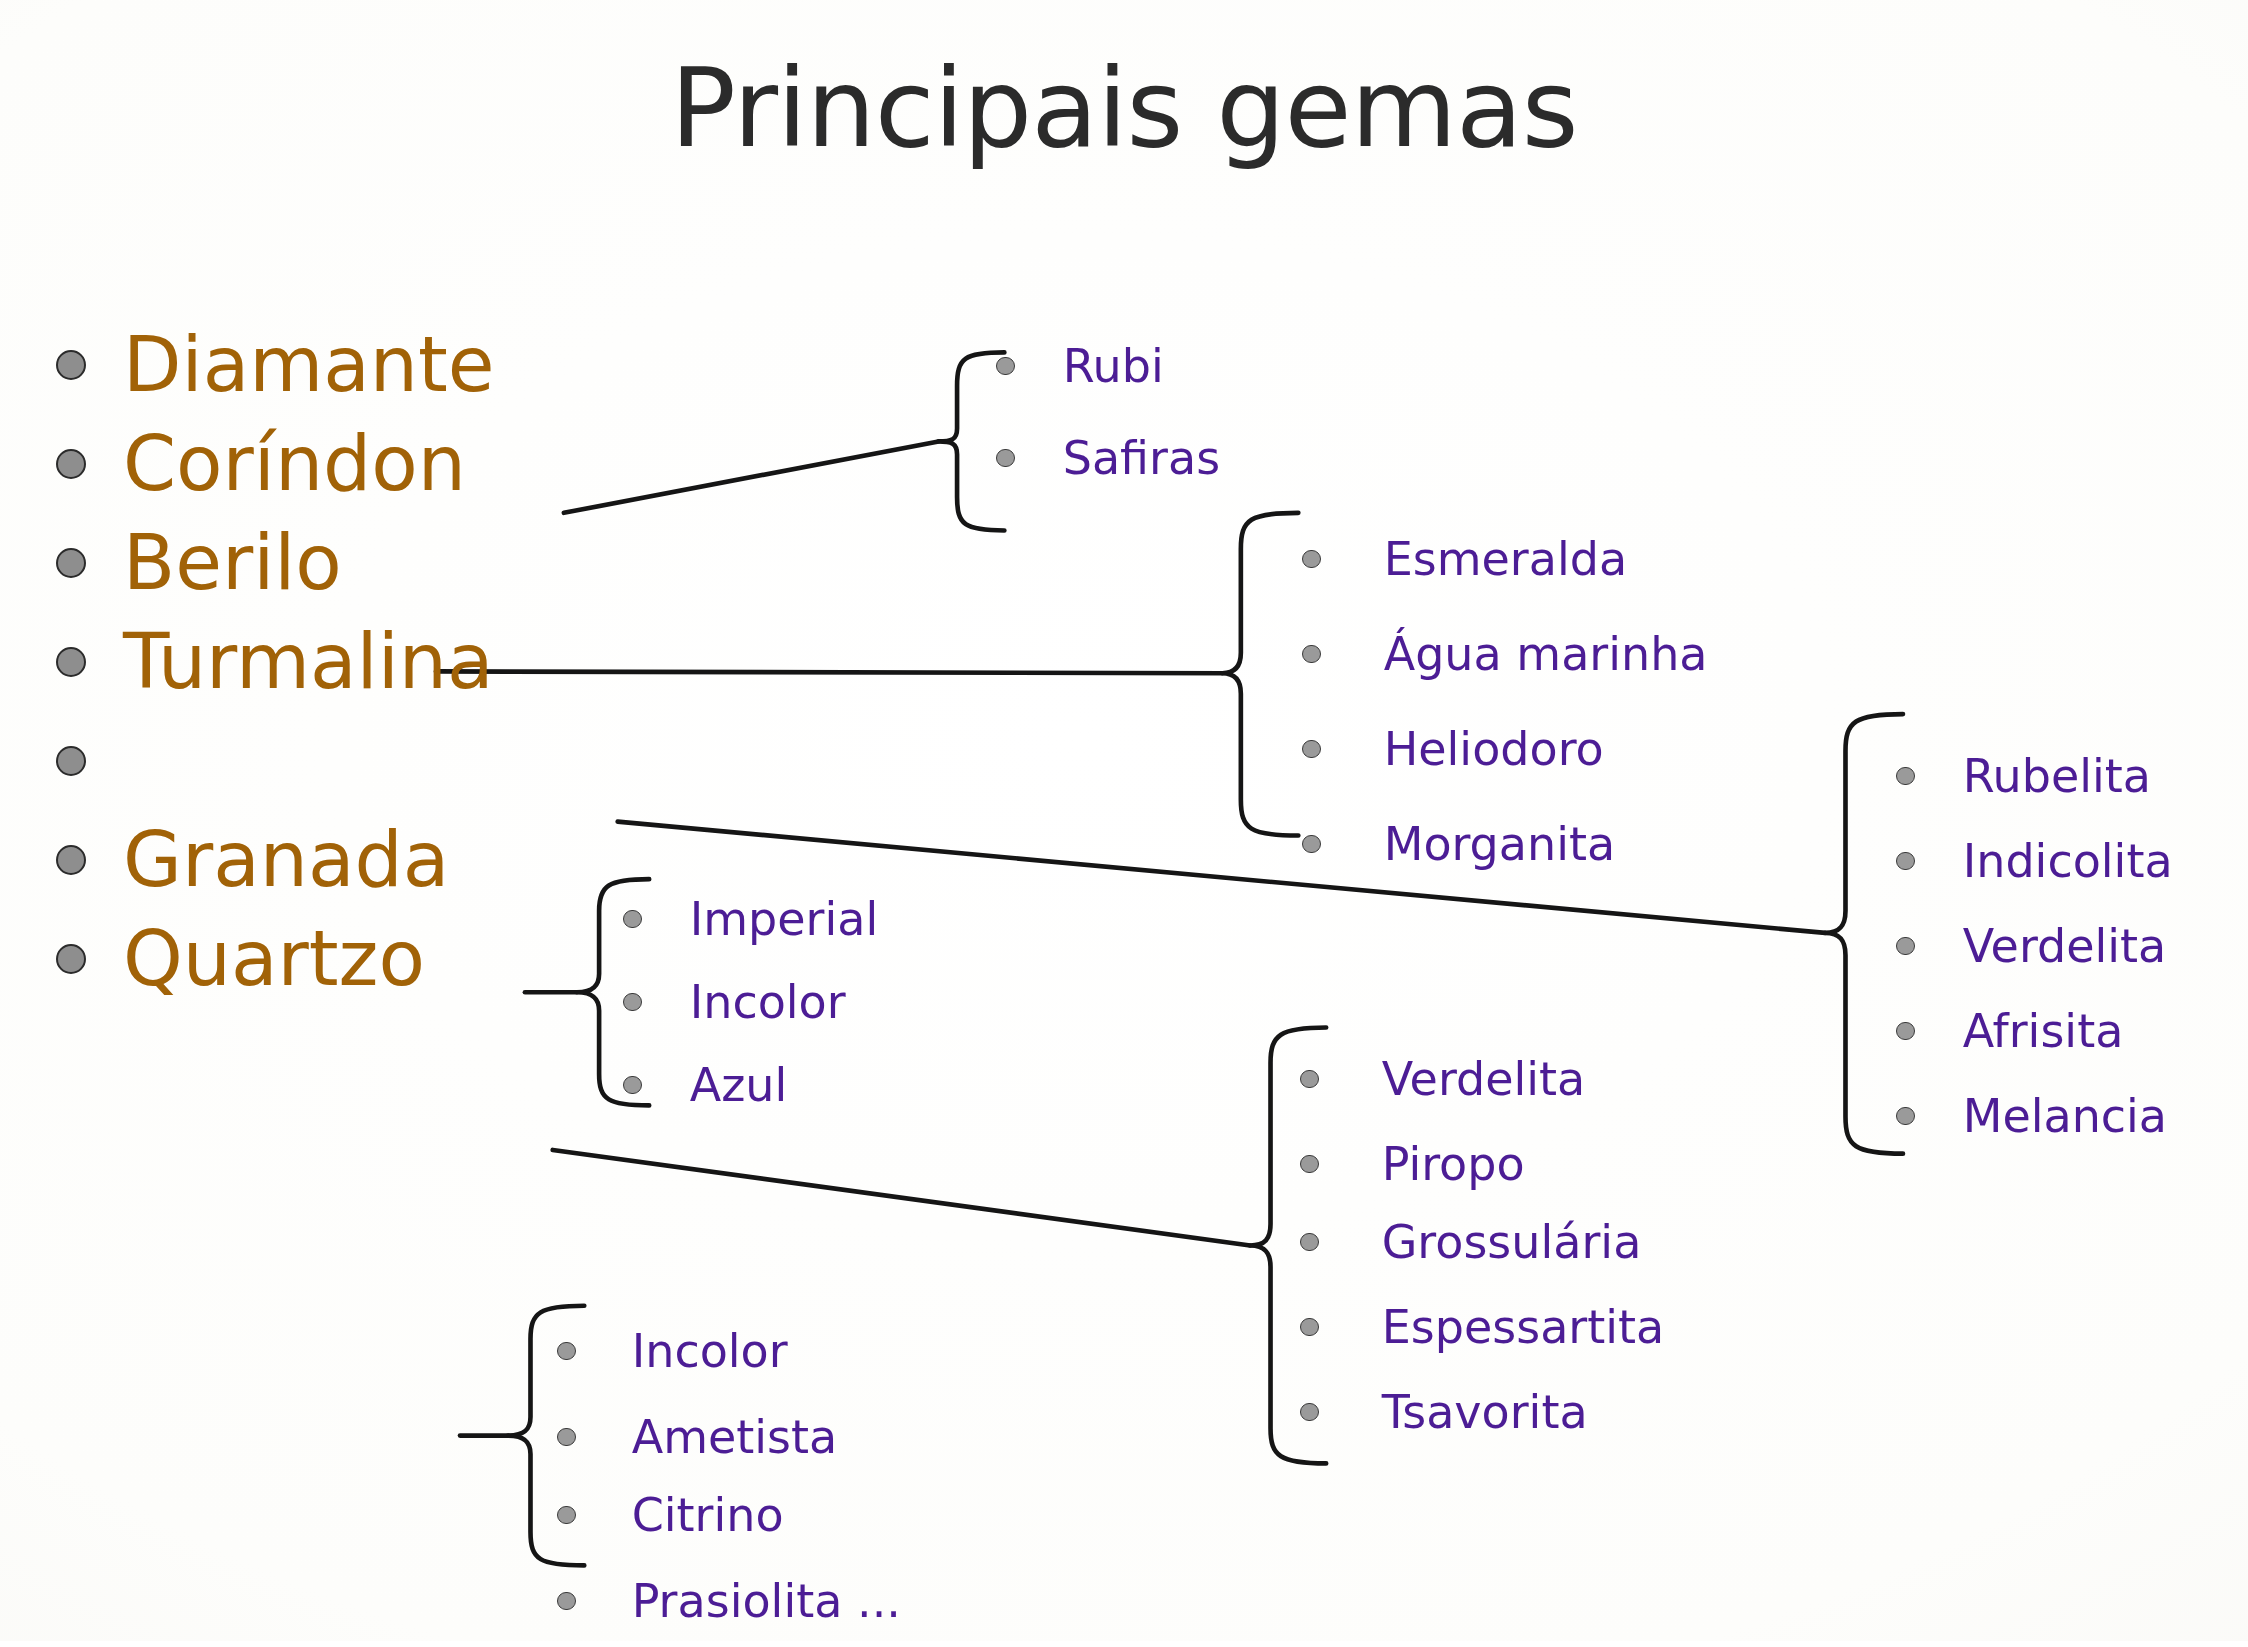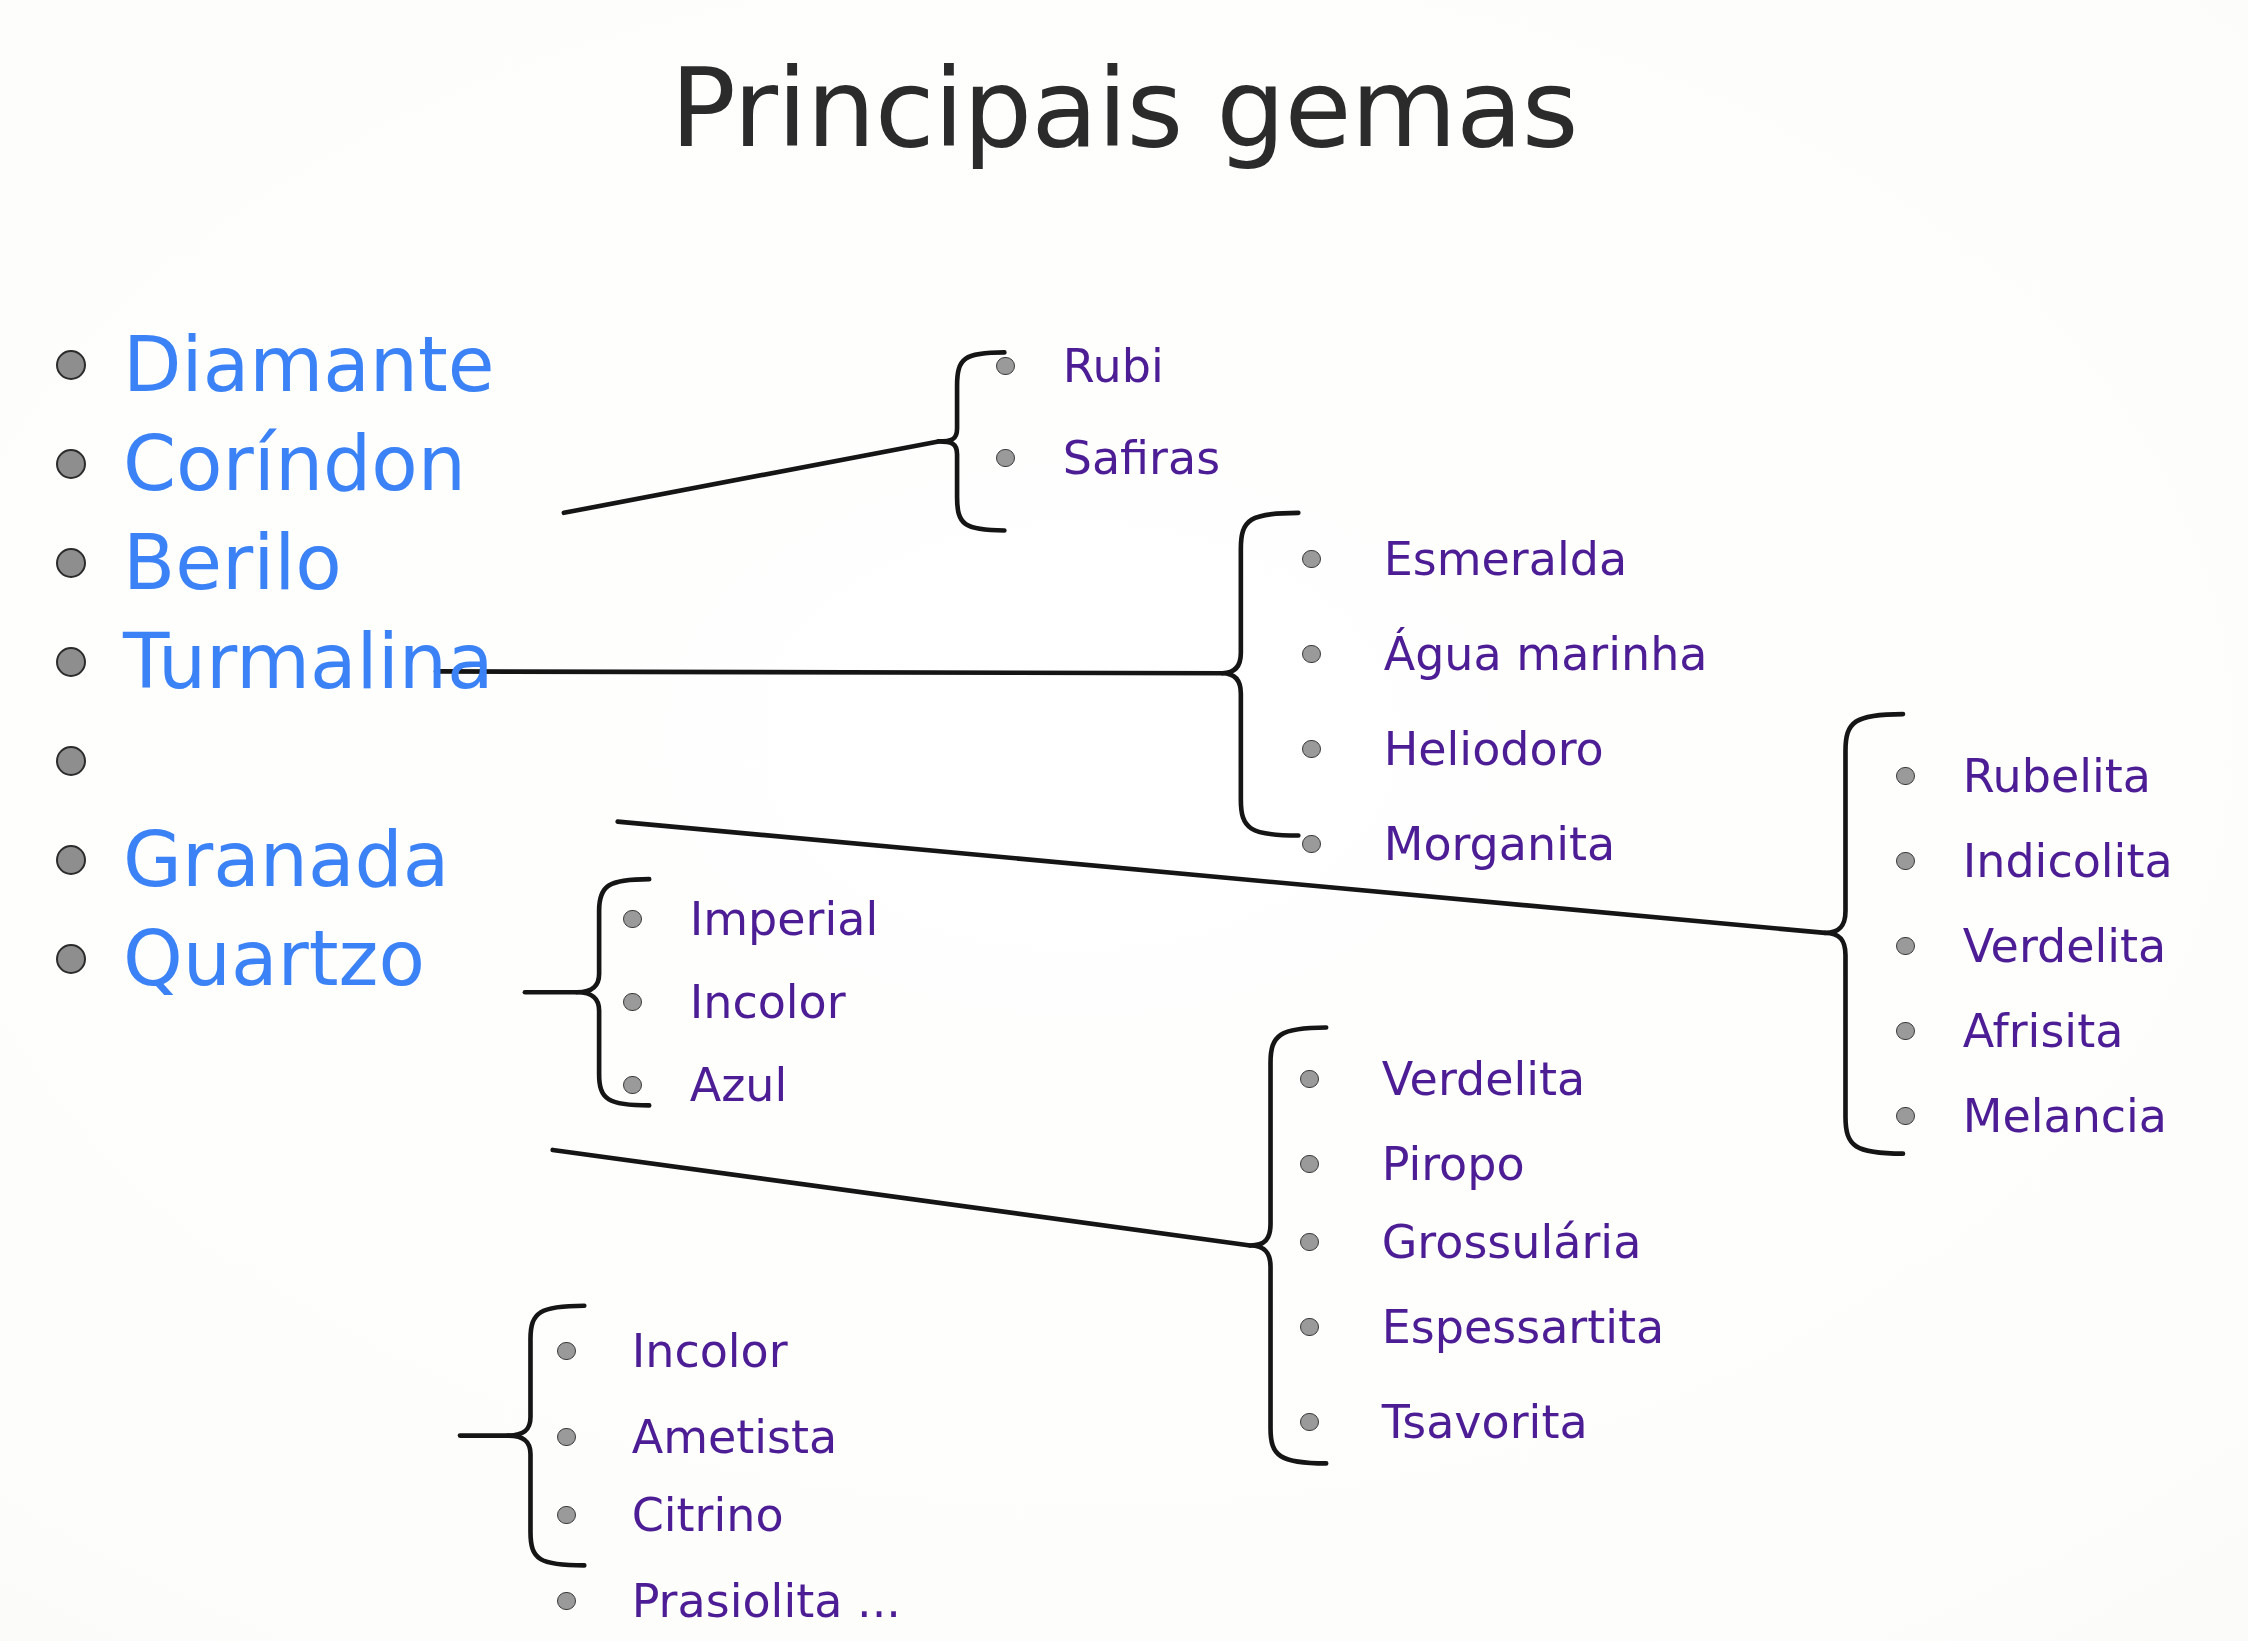--- a/index.html
+++ b/index.html
@@ -55,21 +55,21 @@
     height: 26px;
     border-radius: 50%;
     background: #8e8e8e;
     border: 2.8px solid #2b2b2b;
     flex: 0 0 auto;
     margin-right: 37px;
   }
   .main-label {
     font-size: 76px;
     line-height: 1;
-    color: #3b82f6;
+    color: #a16207;
     white-space: nowrap;
   }
 
   
   .sub-group { position: absolute; }
   .sub-item {
     display: flex;
     align-items: center;
   }
   .sub-bullet {
@@ -279,21 +279,21 @@
       <span class="sub-label">Verdelita</span>
     </div>
     <div class="sub-item" style="margin-bottom:32px;">
       <span class="sub-bullet" style="margin-right:63px;"></span>
       <span class="sub-label">Piropo</span>
     </div>
     <div class="sub-item" style="margin-bottom:39px;">
       <span class="sub-bullet" style="margin-right:63px;"></span>
       <span class="sub-label">Grossulária</span>
     </div>
-    <div class="sub-item" style="margin-bottom:49px;justify-content:center;">
+    <div class="sub-item" style="margin-bottom:39px;justify-content:center;">
       <span class="sub-bullet" style="margin-right:63px;"></span>
       <span class="sub-label">Espessartita</span>
     </div>
     <div class="sub-item">
       <span class="sub-bullet" style="margin-right:63px;"></span>
       <span class="sub-label">Tsavorita</span>
     </div>
   </div>
 
   <div class="sub-group" style="left:557px; top:1328px;">

